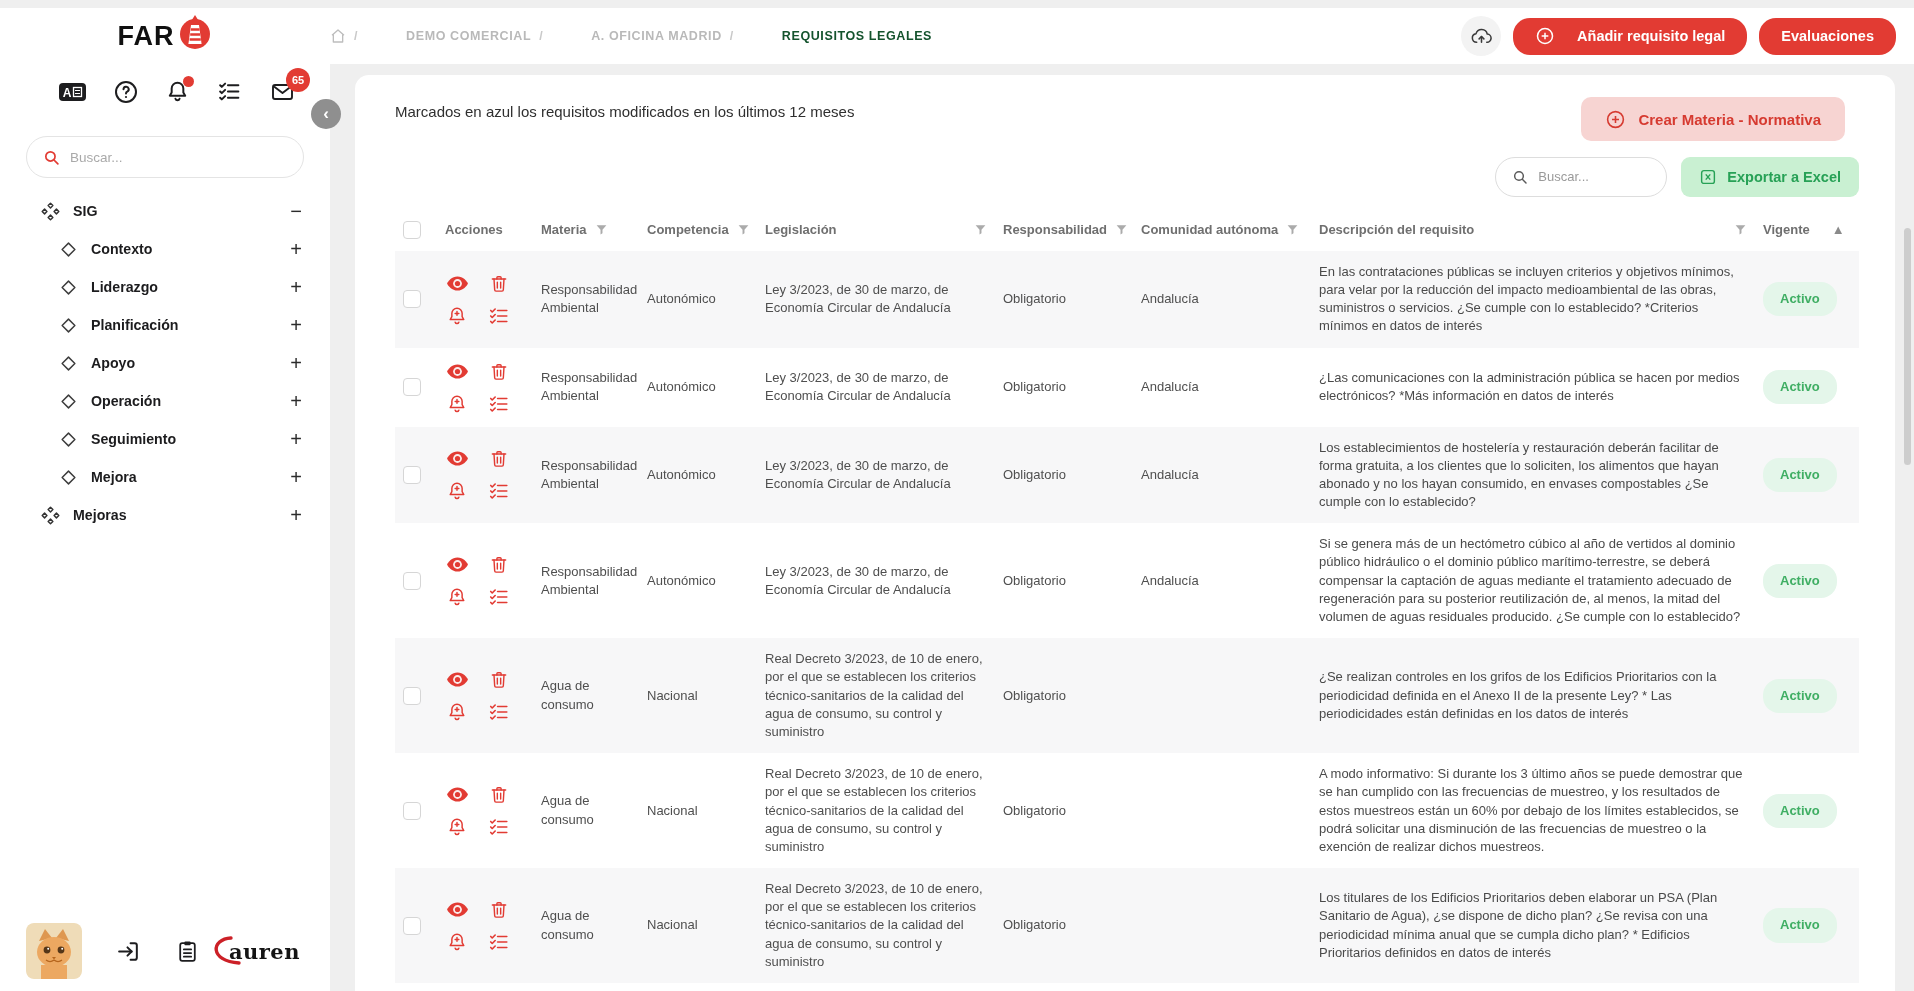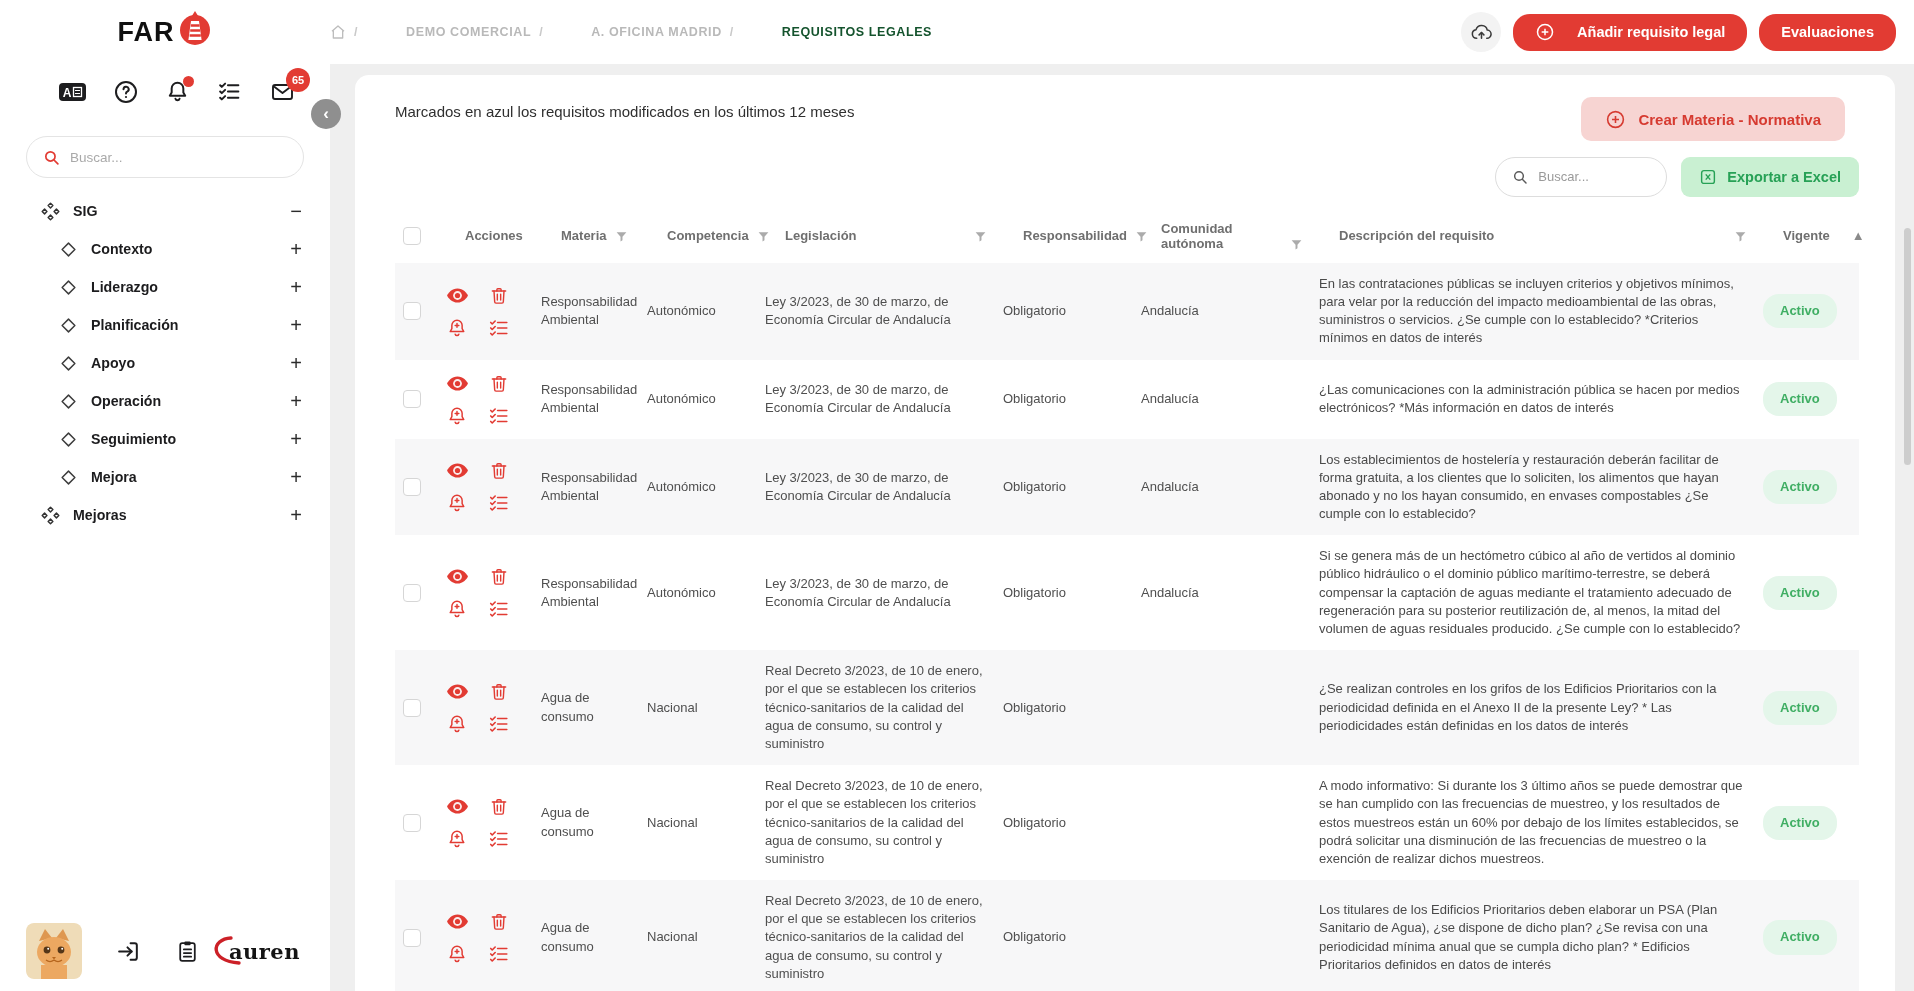--- a/index.html
+++ b/index.html
@@ -1,21 +1,21 @@
 <!DOCTYPE html>
 <html><head>
 <meta charset="utf-8">
 <style>
   * { box-sizing: border-box; margin: 0; padding: 0; }
   html,body { width: 1914px; height: 991px; overflow: hidden; }
   body { font-family: "Liberation Sans", sans-serif; background:#fff; color:#1d1d1f; }
   .app { position:relative; width:1914px; height:991px; background:#efefef; }
 
   
-  .topbar { position:absolute; top:0; left:0; right:0; height:64px; background:#fff; display:flex; align-items:center; z-index:5; }
+  .topbar { position:absolute; top:8px; left:0; right:0; height:56px; background:#fff; display:flex; align-items:center; z-index:5; }
   .logo-zone { width:330px; display:flex; align-items:center; justify-content:center; flex:0 0 330px; }
   .logo-text { font-size:27px; font-weight:800; letter-spacing:1px; color:#101010; }
   .logo-mark { margin-left:2px; margin-top:-4px; }
   .breadcrumb { display:flex; align-items:center; gap:8px; font-size:12.5px; letter-spacing:.6px; color:#b9b9b9; font-weight:600; }
   .crumb-sep { color:#c9c9c9; }
   .crumb { color:#b9b9b9;margin-left:40px; }
   .crumb.last { color:#14532d; font-weight:800; }
   .topbar-actions { margin-left:auto; display:flex; align-items:center; gap:12px; padding-right:18px; }
   .circle-btn { width:40px; height:40px; border-radius:50%; background:#f3f3f3; border:none; display:flex; align-items:center; justify-content:center; cursor:pointer; }
   .red-btn { display:flex; align-items:center; gap:22px; background:#e23b33; color:#fff; border:none; border-radius:17px; height:37px; padding:0 22px; font-size:14.5px; font-weight:700; cursor:pointer; font-family:inherit; }
@@ -52,21 +52,21 @@
   .create-btn { position:absolute; top:22px; right:50px; display:flex; align-items:center; gap:12px; background:#f7d4d2; border:none; border-radius:10px; height:44px; padding:0 24px; color:#d63a30; font-size:15px; font-weight:700; cursor:pointer; font-family:inherit; }
   .toolbar { display:flex; justify-content:flex-end; align-items:center; gap:14px; margin-top:34px; }
   .tbl-search { position:relative; width:172px; height:40px; border:1px solid #ddd; border-radius:20px; display:flex; align-items:center; gap:10px; padding:0 16px; background:#fff; }
   .tbl-search input { border:none; outline:none; width:100%; font-size:13px; color:#444; font-family:inherit; }
   .tbl-search input::placeholder { color:#9a9a9a; }
   .export-btn { display:flex; align-items:center; gap:10px; background:#c9f0d2; border:none; border-radius:9px; height:40px; padding:0 18px; color:#27a156; font-size:14.5px; font-weight:700; cursor:pointer; font-family:inherit; }
 
   
   table { width:100%; border-collapse:collapse; margin-top:14px; table-layout:fixed; }
   thead th { font-size:13px; font-weight:600; color:#6f6f6f; text-align:left; padding:10px 8px 12px 8px; vertical-align:middle; }
-  .th-inner { display:flex; align-items:flex-end; gap:8px;margin-left:20px; }
+  .th-inner { display:flex; align-items:center; gap:8px; }
   .th-inner.spread { justify-content:space-between; }
   tbody td { font-size:13px; color:#4f4f4f; padding:12px 10px 12px 8px; vertical-align:middle; line-height:1.4; }
   tbody tr:nth-child(odd) { background:#f7f7f8; }
   tbody tr { min-height:64px; }
   .chk { width:18px; height:18px; border:1.5px solid #d6d6d6; border-radius:4px; background:#fff; cursor:pointer; display:block; }
   .actions-grid { display:grid; grid-template-columns:24px 24px; gap:10px 18px; align-items:center; justify-items:center; }
   .action-btn { background:none; border:none; cursor:pointer; display:flex; padding:0; }
   .badge { display:inline-block; background:#e4f6ea; color:#3fae63; font-weight:700; font-size:13px; border-radius:16px; padding:8px 17px; }
   .desc { color:#4a4a4a; }
   .sort-tri { color:#8a8a8a; font-size:13px; margin-left:14px; }

